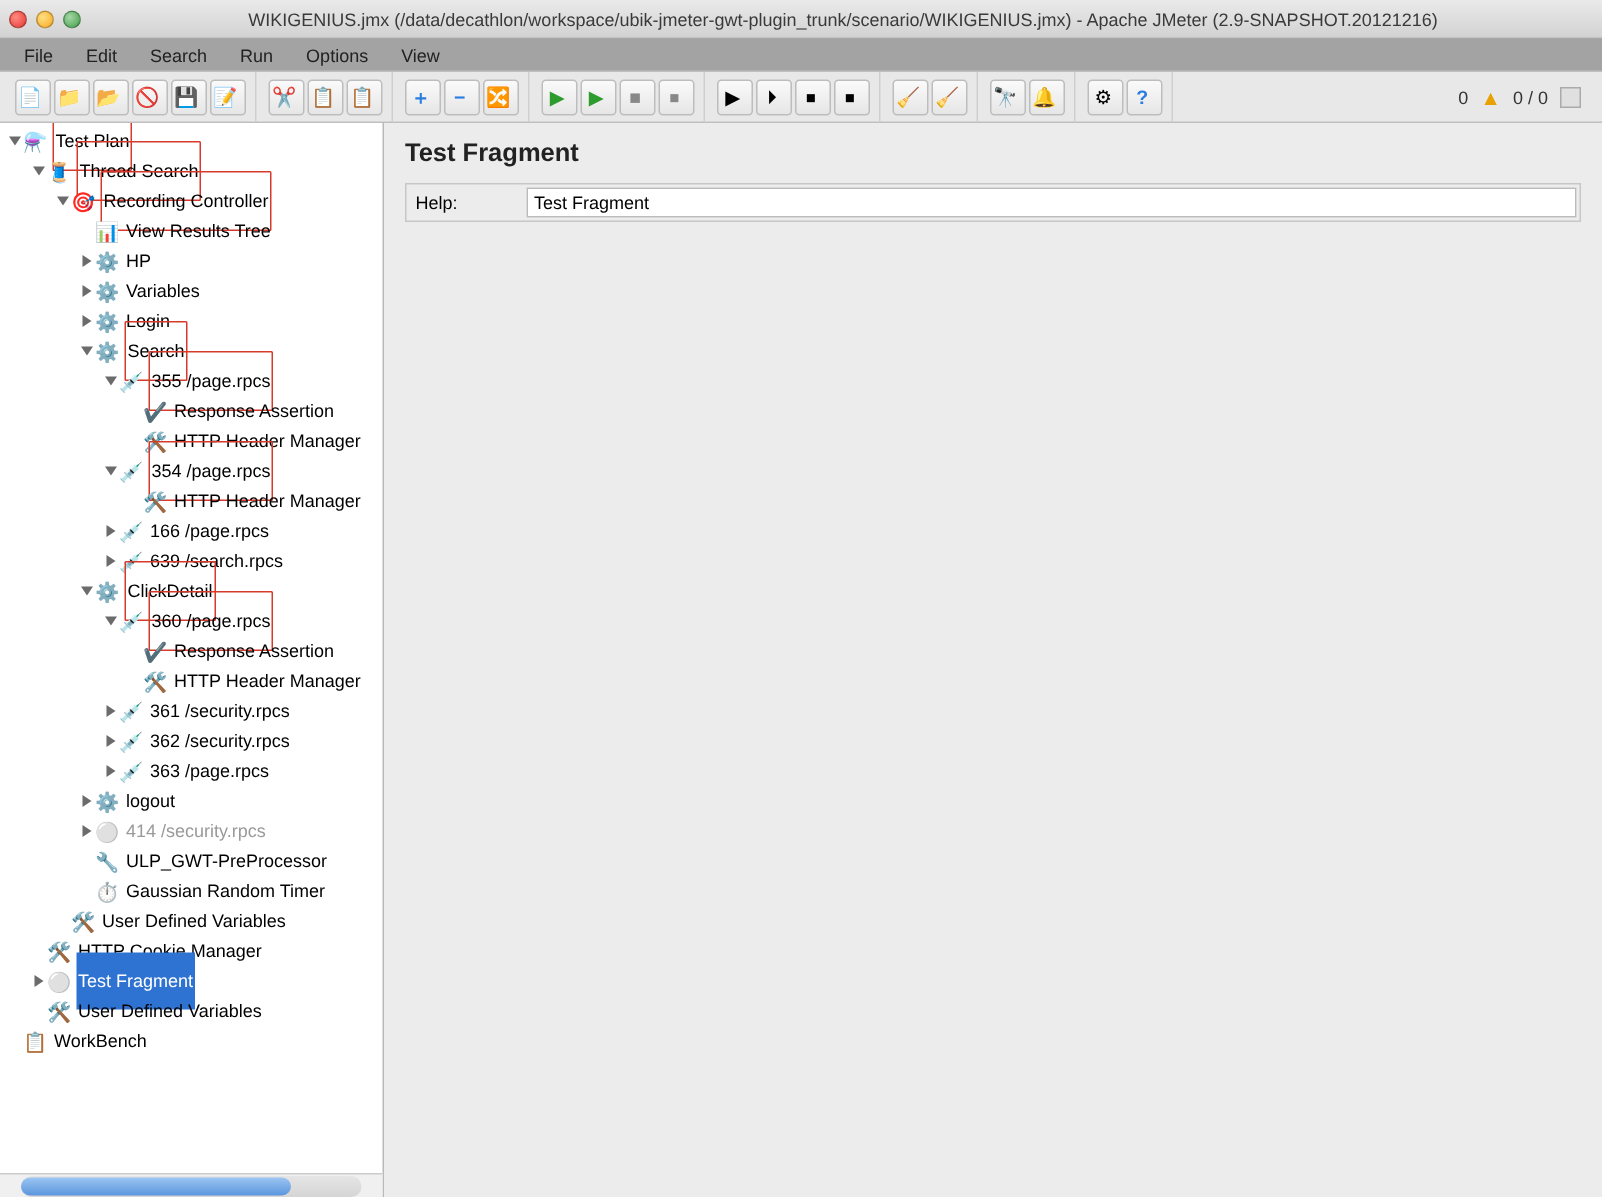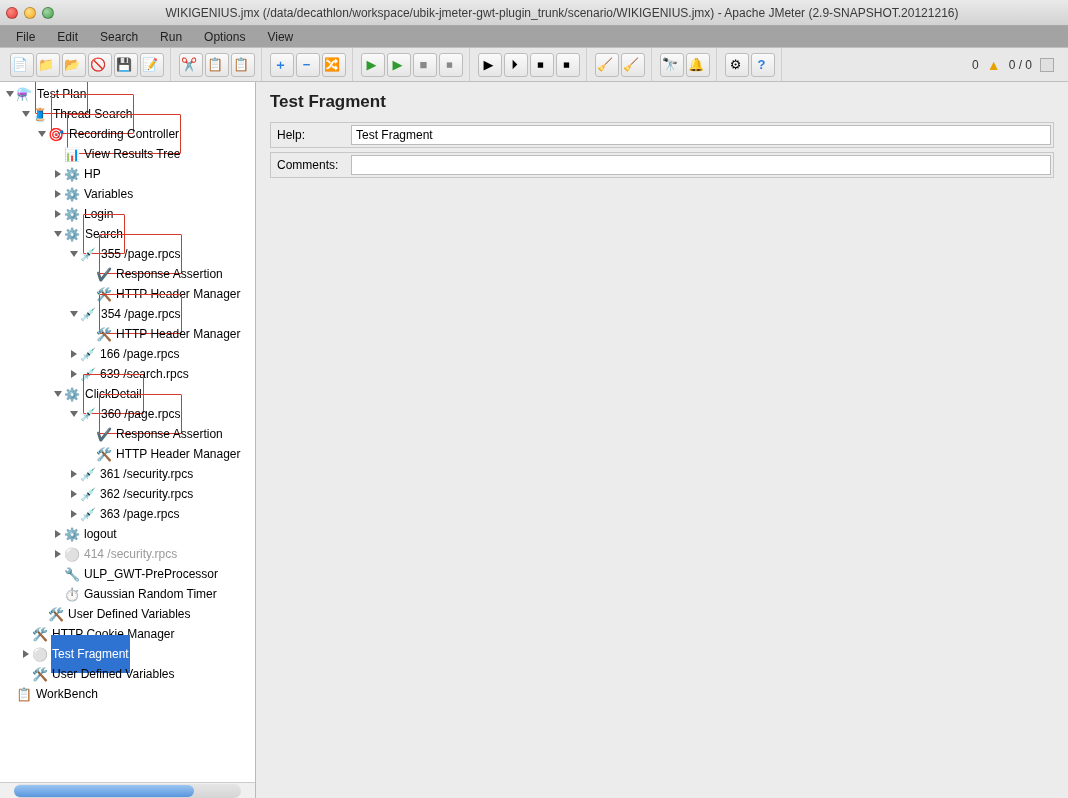--- a/index.html
+++ b/index.html
@@ -350,18 +350,14 @@
         </div>
     </div>
   </div>
 
   <div class="content">
     <div class="panel-title">Test Fragment</div>
     <div class="form-row">
       <div class="form-label">Help:</div>
       <input class="form-input" value="Test Fragment" style="">
     </div>
-    <div class="form-row">
-      <div class="form-label">Comments:</div>
-      <input class="form-input" value="" style="">
-    </div>
   </div>
 </div>
 
 </body></html>

